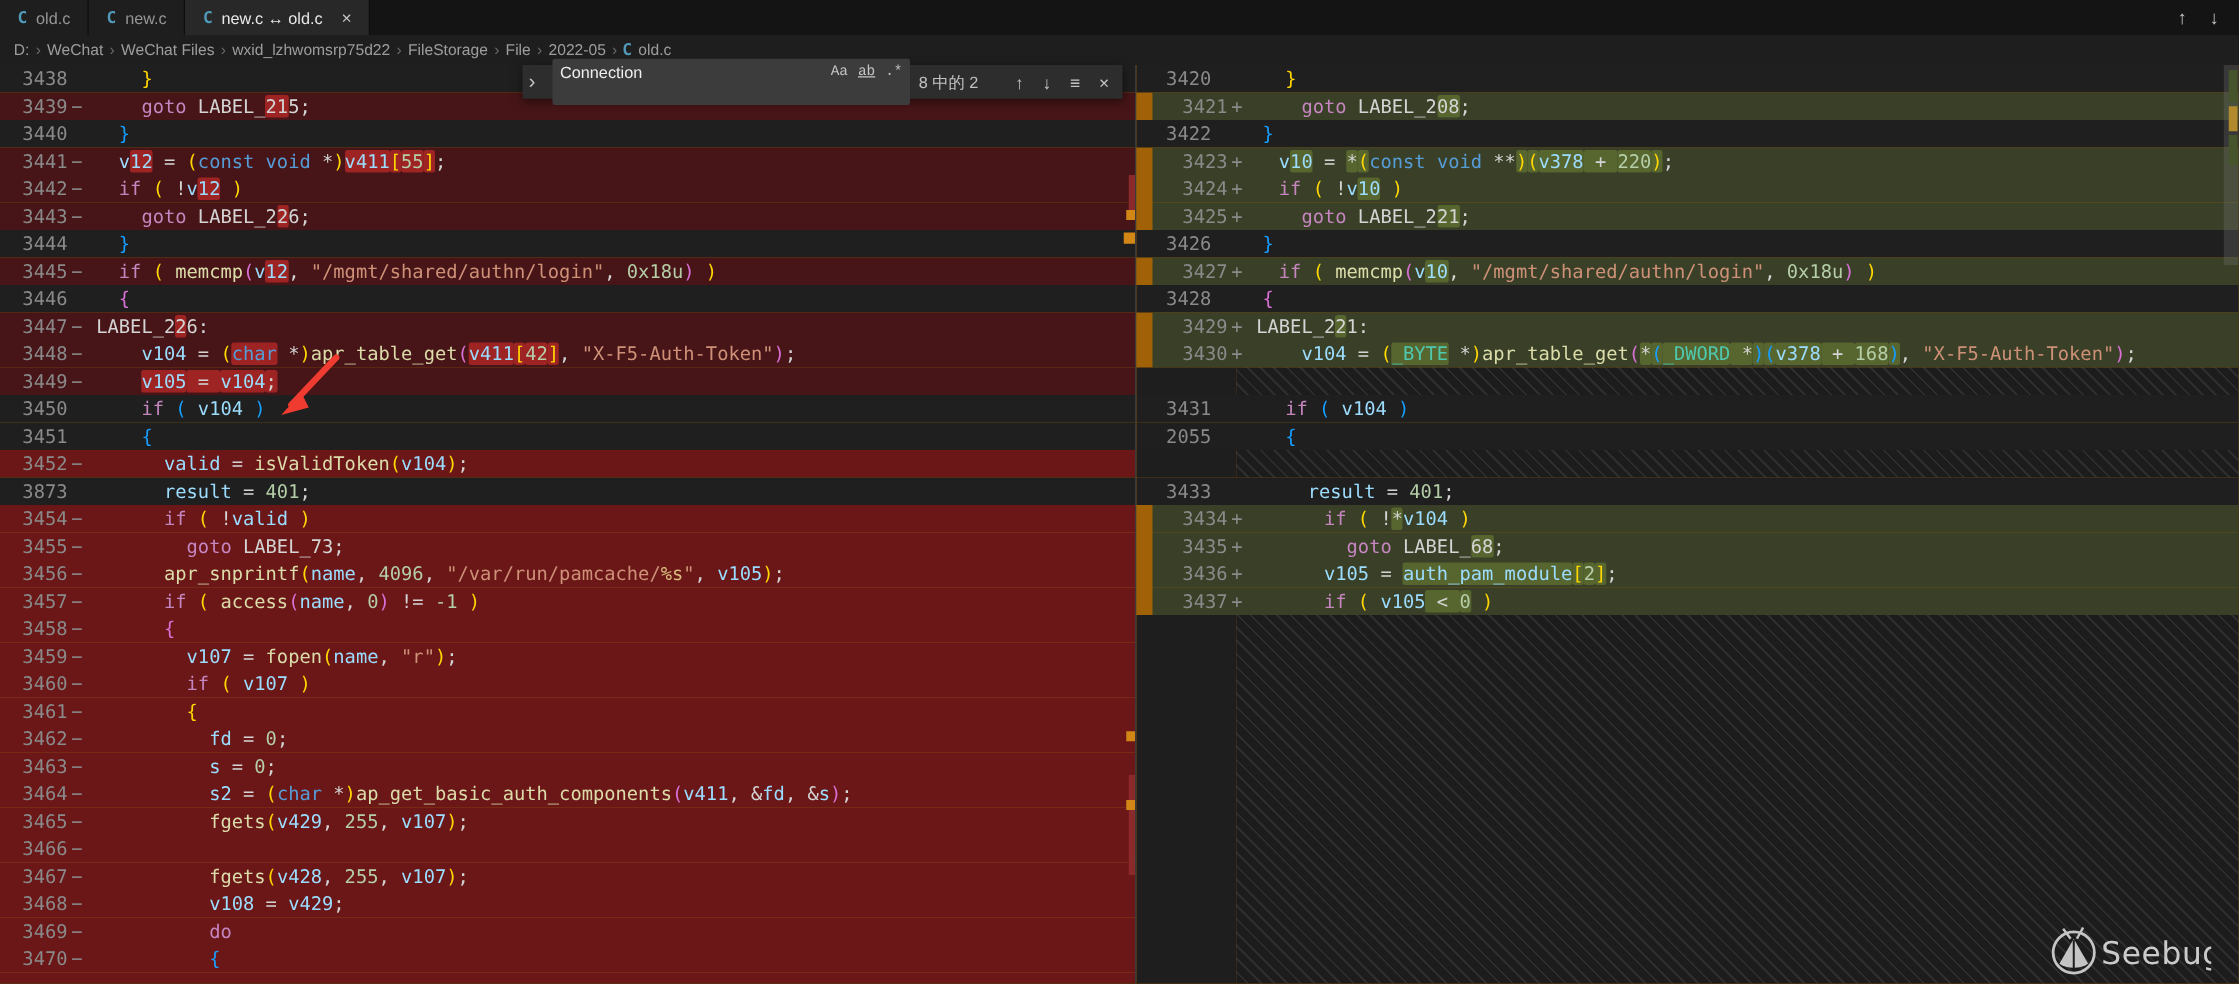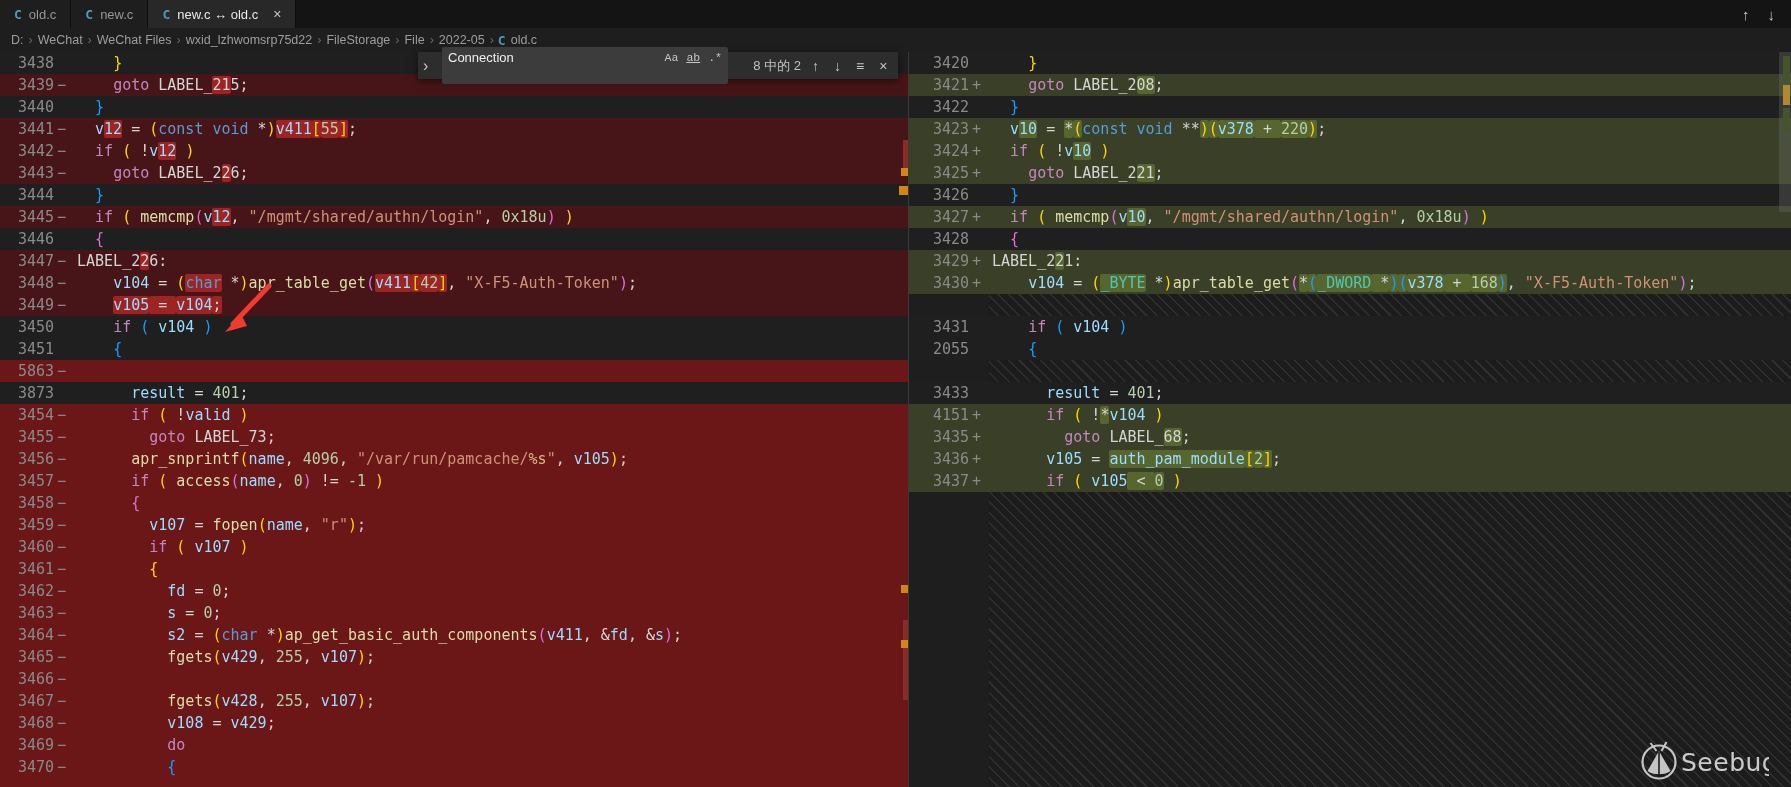--- a/index.html
+++ b/index.html
@@ -34,21 +34,21 @@
   .row{display:flex;height:22px;line-height:22px;flex:0 0 22px;
        font-family:"DejaVu Sans Mono",monospace;font-size:15px;white-space:pre;}
   .row .ln{width:54px;flex:0 0 54px;text-align:right;color:#8a8a8a;}
   .row .mk{width:20px;flex:0 0 20px;padding-left:3px;color:#8a8a8a;}
   .pane.right .row .ln{width:60px;flex:0 0 60px;}
   .row code{font:inherit;}
 
   .l-ctx,.r-ctx{background:#1f1f1f;}
   .l-rem{background:#471517;}
   .l-rem2{background:#6b1718;}
-  .r-add{background:#394027;}
+  .r-add{background:#394027;margin-left:13px;}
   .stretch-left{flex:1;background:#6b1718;}
 
   .pane.left .hl{background:#9e2424;border-radius:2px;}
   .pane.right .hl{background:#57652f;border-radius:2px;}
 
   .c-p{color:#d4d4d4}.c-k{color:#c586c0}.c-b{color:#569cd6}.c-t{color:#4ec9b0}
   .c-v{color:#9cdcfe}.c-n{color:#b5cea8}.c-s{color:#ce9178}.c-f{color:#dcdcaa}
   .c-y{color:#ffd700}.c-m{color:#da70d6}.c-u{color:#179fff}.c-e{color:#d7ba7d}
 
   .filler-row{display:flex;height:22px;flex:0 0 22px;}
@@ -68,21 +68,21 @@
 
   
   .find{position:absolute;top:0;left:418px;width:470px;height:27px;background:#2d2d2d;z-index:6;
         box-shadow:0 2px 8px rgba(0,0,0,.55);display:flex;align-items:center;padding:0 5px;gap:7px;font-size:13px;}
   .find .chev{color:#c5c5c5;font-size:16px;width:12px;cursor:pointer;}
   .find .input{background:#3c3c3c;height:21px;flex:0 0 278px;display:flex;align-items:center;
                padding:0 2px 16px 6px;color:#efefef;border-radius:2px;}
   .find .query{flex:1;}
   .find .opt{color:#c5c5c5;font-size:11.5px;padding:1px 4px;border-radius:3px;cursor:pointer;font-family:Liberation Mono, monospace;}
   .find .opt.word{text-decoration:underline;}
-  .find .count{color:#c2c2c2;min-width:66px;text-align:right;}
+  .find .count{color:#c2c2c2;min-width:66px;text-align:left;}
   .find .fbtn{color:#c5c5c5;font-size:14px;padding:0 4px;cursor:pointer;}
 
   
   .anno{position:absolute;left:213px;top:228px;z-index:5;pointer-events:none;}
   .wm{position:absolute;right:22px;bottom:2px;opacity:.88;z-index:3;}
 </style>
 </head>
 <body>
 
 <div id="screen">
@@ -142,21 +142,21 @@
           <div class="row l-rem"><span class="ln">3442</span><span class="mk">−</span><code><span class="c-p">  </span><span class="c-k">if</span><span class="c-p"> </span><span class="c-y">(</span><span class="c-p"> !</span><span class="c-v">v</span><span class="c-v hl">12</span><span class="c-p"> </span><span class="c-y">)</span></code></div>
           <div class="row l-rem"><span class="ln">3443</span><span class="mk">−</span><code><span class="c-p">    </span><span class="c-k">goto</span><span class="c-p"> </span><span class="c-p">LABEL_2</span><span class="c-p hl">2</span><span class="c-p">6;</span></code></div>
           <div class="row l-ctx"><span class="ln">3444</span><span class="mk"></span><code><span class="c-p">  </span><span class="c-u">}</span></code></div>
           <div class="row l-rem"><span class="ln">3445</span><span class="mk">−</span><code><span class="c-p">  </span><span class="c-k">if</span><span class="c-p"> </span><span class="c-y">(</span><span class="c-p"> </span><span class="c-f">memcmp</span><span class="c-m">(</span><span class="c-v">v</span><span class="c-v hl">12</span><span class="c-p">, </span><span class="c-s">"/mgmt/shared/authn/login"</span><span class="c-p">, </span><span class="c-n">0x18u</span><span class="c-m">)</span><span class="c-p"> </span><span class="c-y">)</span></code></div>
           <div class="row l-ctx"><span class="ln">3446</span><span class="mk"></span><code><span class="c-p">  </span><span class="c-m">{</span></code></div>
           <div class="row l-rem"><span class="ln">3447</span><span class="mk">−</span><code><span class="c-p">LABEL_2</span><span class="c-p hl">2</span><span class="c-p">6:</span></code></div>
           <div class="row l-rem"><span class="ln">3448</span><span class="mk">−</span><code><span class="c-p">    </span><span class="c-v">v104</span><span class="c-p"> = </span><span class="c-y">(</span><span class="c-b hl">char</span><span class="c-p"> *</span><span class="c-y">)</span><span class="c-f">apr_table_get</span><span class="c-m">(</span><span class="c-v hl">v411</span><span class="c-y hl">[</span><span class="c-n hl">42</span><span class="c-y hl">]</span><span class="c-p">, </span><span class="c-s">"X-F5-Auth-Token"</span><span class="c-m">)</span><span class="c-p">;</span></code></div>
           <div class="row l-rem"><span class="ln">3449</span><span class="mk">−</span><code><span class="c-p">    </span><span class="c-v hl">v105</span><span class="c-p hl"> = </span><span class="c-v hl">v104</span><span class="c-p hl">;</span></code></div>
           <div class="row l-ctx"><span class="ln">3450</span><span class="mk"></span><code><span class="c-p">    </span><span class="c-k">if</span><span class="c-p"> </span><span class="c-u">(</span><span class="c-p"> </span><span class="c-v">v104</span><span class="c-p"> </span><span class="c-u">)</span></code></div>
           <div class="row l-ctx"><span class="ln">3451</span><span class="mk"></span><code><span class="c-p">    </span><span class="c-u">{</span></code></div>
-          <div class="row l-rem2"><span class="ln">5863</span><span class="mk">−</span></div>
+          <div class="row l-rem2"><span class="ln">3452</span><span class="mk">−</span><code><span class="c-p">      </span><span class="c-v">valid</span><span class="c-p"> = </span><span class="c-f">isValidToken</span><span class="c-y">(</span><span class="c-v">v104</span><span class="c-y">)</span><span class="c-p">;</span></code></div>
           <div class="row l-ctx"><span class="ln">3873</span><span class="mk"></span><code><span class="c-p">      </span><span class="c-v">result</span><span class="c-p"> = </span><span class="c-n">401</span><span class="c-p">;</span></code></div>
           <div class="row l-rem2"><span class="ln">3454</span><span class="mk">−</span><code><span class="c-p">      </span><span class="c-k">if</span><span class="c-p"> </span><span class="c-y">(</span><span class="c-p"> !</span><span class="c-v">valid</span><span class="c-p"> </span><span class="c-y">)</span></code></div>
           <div class="row l-rem2"><span class="ln">3455</span><span class="mk">−</span><code><span class="c-p">        </span><span class="c-k">goto</span><span class="c-p"> </span><span class="c-p">LABEL_73;</span></code></div>
           <div class="row l-rem2"><span class="ln">3456</span><span class="mk">−</span><code><span class="c-p">      </span><span class="c-f">apr_snprintf</span><span class="c-y">(</span><span class="c-v">name</span><span class="c-p">, </span><span class="c-n">4096</span><span class="c-p">, </span><span class="c-s">"/var/run/pamcache/</span><span class="c-e">%s</span><span class="c-s">"</span><span class="c-p">, </span><span class="c-v">v105</span><span class="c-y">)</span><span class="c-p">;</span></code></div>
           <div class="row l-rem2"><span class="ln">3457</span><span class="mk">−</span><code><span class="c-p">      </span><span class="c-k">if</span><span class="c-p"> </span><span class="c-y">(</span><span class="c-p"> </span><span class="c-f">access</span><span class="c-m">(</span><span class="c-v">name</span><span class="c-p">, </span><span class="c-n">0</span><span class="c-m">)</span><span class="c-p"> != </span><span class="c-n">-1</span><span class="c-p"> </span><span class="c-y">)</span></code></div>
           <div class="row l-rem2"><span class="ln">3458</span><span class="mk">−</span><code><span class="c-p">      </span><span class="c-m">{</span></code></div>
           <div class="row l-rem2"><span class="ln">3459</span><span class="mk">−</span><code><span class="c-p">        </span><span class="c-v">v107</span><span class="c-p"> = </span><span class="c-f">fopen</span><span class="c-y">(</span><span class="c-v">name</span><span class="c-p">, </span><span class="c-s">"r"</span><span class="c-y">)</span><span class="c-p">;</span></code></div>
           <div class="row l-rem2"><span class="ln">3460</span><span class="mk">−</span><code><span class="c-p">        </span><span class="c-k">if</span><span class="c-p"> </span><span class="c-y">(</span><span class="c-p"> </span><span class="c-v">v107</span><span class="c-p"> </span><span class="c-y">)</span></code></div>
           <div class="row l-rem2"><span class="ln">3461</span><span class="mk">−</span><code><span class="c-p">        </span><span class="c-y">{</span></code></div>
           <div class="row l-rem2"><span class="ln">3462</span><span class="mk">−</span><code><span class="c-p">          </span><span class="c-v">fd</span><span class="c-p"> = </span><span class="c-n">0</span><span class="c-p">;</span></code></div>
@@ -197,21 +197,21 @@
             <div class="gut"></div>
             <div class="hatch"></div>
           </div>
           <div class="row r-ctx"><span class="ln">3431</span><span class="mk"></span><code><span class="c-p">    </span><span class="c-k">if</span><span class="c-p"> </span><span class="c-u">(</span><span class="c-p"> </span><span class="c-v">v104</span><span class="c-p"> </span><span class="c-u">)</span></code></div>
           <div class="row r-ctx"><span class="ln">2055</span><span class="mk"></span><code><span class="c-p">    </span><span class="c-u">{</span></code></div>
           <div class="filler-row">
             <div class="gut"></div>
             <div class="hatch"></div>
           </div>
           <div class="row r-ctx"><span class="ln">3433</span><span class="mk"></span><code><span class="c-p">      </span><span class="c-v">result</span><span class="c-p"> = </span><span class="c-n">401</span><span class="c-p">;</span></code></div>
-          <div class="row r-add"><span class="ln">4151</span><span class="mk">+</span><code><span class="c-p">      </span><span class="c-k">if</span><span class="c-p"> </span><span class="c-y">(</span><span class="c-p"> !</span><span class="c-p hl">*</span><span class="c-v">v104</span><span class="c-p"> </span><span class="c-y">)</span></code></div>
+          <div class="row r-add"><span class="ln">3434</span><span class="mk">+</span><code><span class="c-p">      </span><span class="c-k">if</span><span class="c-p"> </span><span class="c-y">(</span><span class="c-p"> !</span><span class="c-p hl">*</span><span class="c-v">v104</span><span class="c-p"> </span><span class="c-y">)</span></code></div>
           <div class="row r-add"><span class="ln">3435</span><span class="mk">+</span><code><span class="c-p">        </span><span class="c-k">goto</span><span class="c-p"> </span><span class="c-p">LABEL_</span><span class="c-p hl">68</span><span class="c-p">;</span></code></div>
           <div class="row r-add"><span class="ln">3436</span><span class="mk">+</span><code><span class="c-p">      </span><span class="c-v">v105</span><span class="c-p"> = </span><span class="c-v hl">auth_pam_module</span><span class="c-y hl">[</span><span class="c-n hl">2</span><span class="c-y hl">]</span><span class="c-p">;</span></code></div>
           <div class="row r-add"><span class="ln">3437</span><span class="mk">+</span><code><span class="c-p">      </span><span class="c-k">if</span><span class="c-p"> </span><span class="c-y">(</span><span class="c-p"> </span><span class="c-v">v105</span><span class="c-p hl"> &lt; </span><span class="c-n hl">0</span><span class="c-p"> </span><span class="c-y">)</span></code></div>
           <div class="filler-tail">
             <div class="gut"></div>
             <div class="hatch"></div>
           </div>
         </div>
       <div class="sb">
         <div class="slider"></div>

